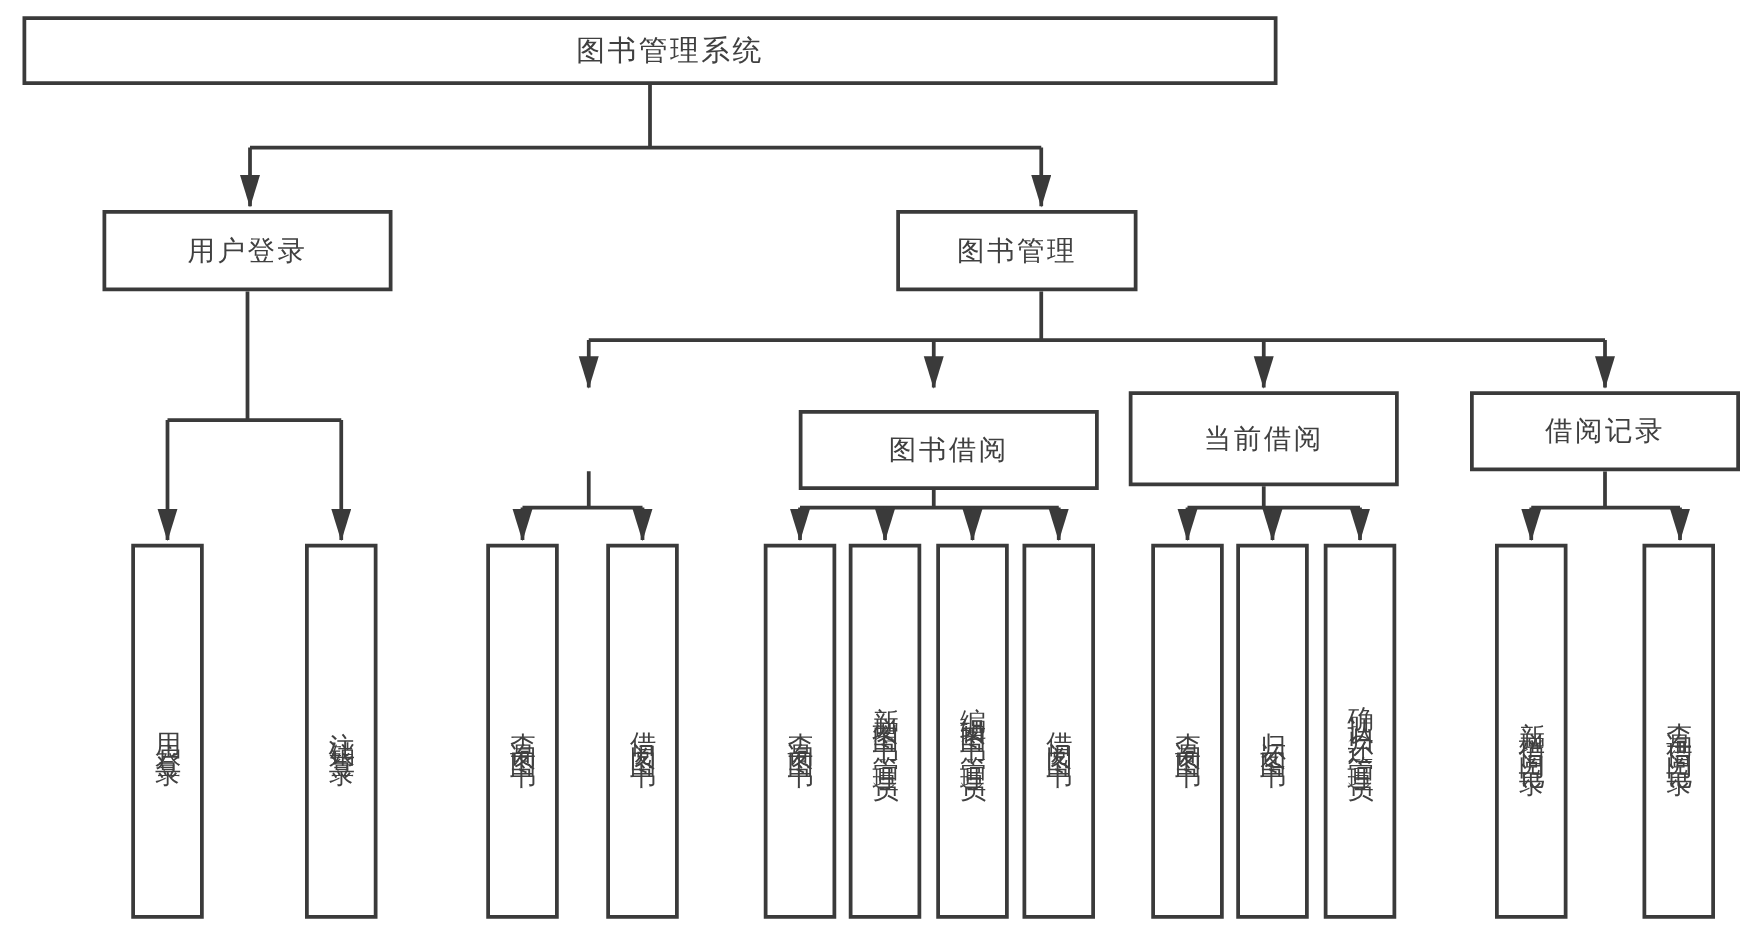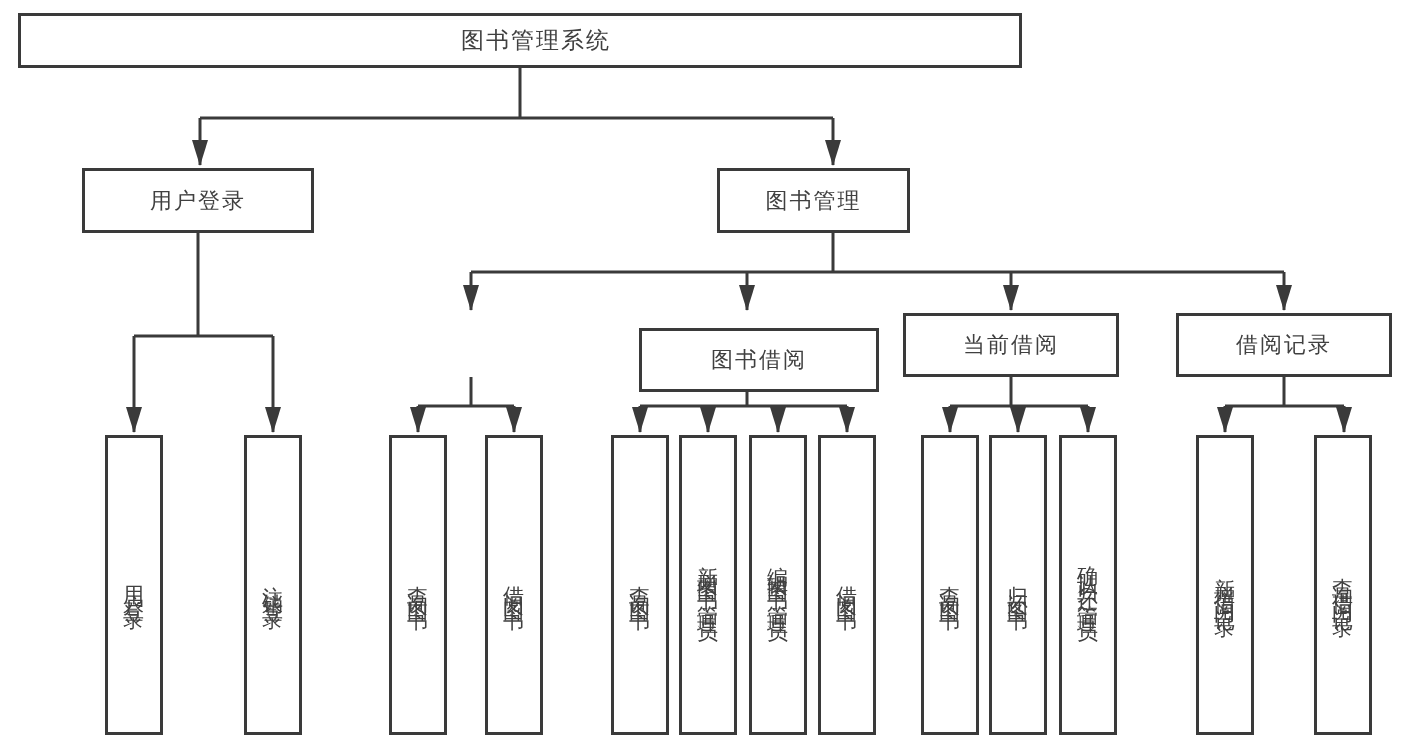--- a/index.html
+++ b/index.html
@@ -114,21 +114,21 @@
   <div class="node hnode" style="left:82px; top:168px; width:232px; height:65px;">
     <span>用户登录</span>
   </div>
   <div class="node hnode" style="left:717px; top:168px; width:193px; height:65px;align-items:center;">
     <span>图书管理</span>
   </div>
 
   <div class="node hnode" style="left:639px; top:313px; width:240px; height:64px;margin-top:15px;">
     <span>图书借阅</span>
   </div>
-  <div class="node hnode" style="left:903px; top:313px; width:216px; height:64px;">
+  <div class="node hnode" style="left:903px; top:313px; width:216px; height:76px;">
     <span>当前借阅</span>
   </div>
   <div class="node hnode" style="left:1176px; top:313px; width:216px; height:64px;">
     <span>借阅记录</span>
   </div>
 
   <div class="node leaf" style="left:105px; top:435px; width:58px; height:300px;">
     <span>用户登录</span>
   </div>
   <div class="node leaf" style="left:244px; top:435px; width:58px; height:300px;">

